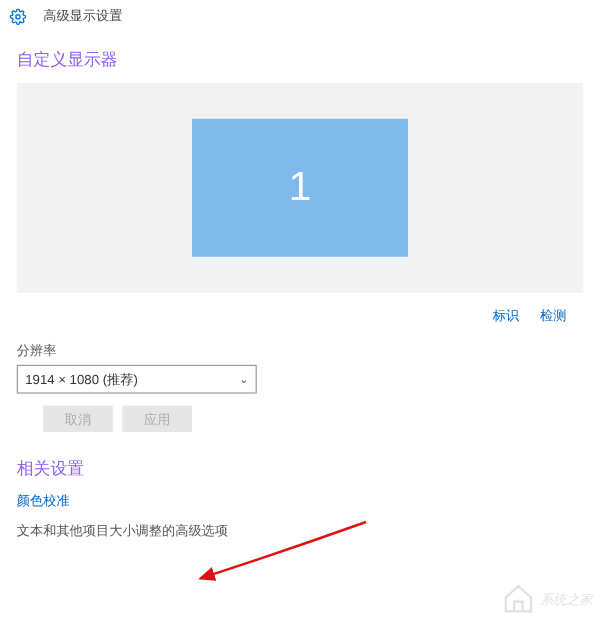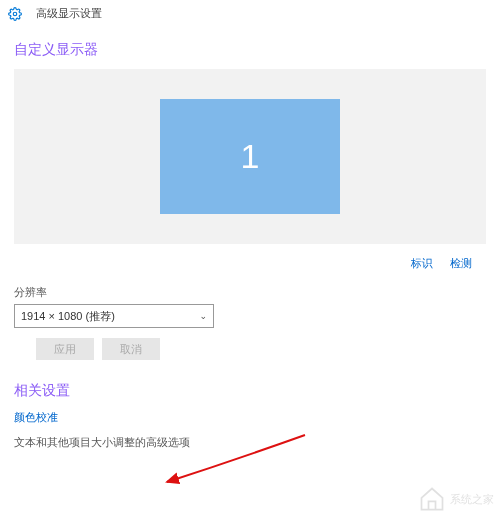--- a/index.html
+++ b/index.html
@@ -117,20 +117,21 @@
   .watermark {
     position: absolute;
     right: 6px;
     bottom: 4px;
     display: flex;
     align-items: center;
     gap: 4px;
     opacity: 0.25;
     color: #888;
     font-size: 11px;
+    font-style: italic;
   }
   .watermark svg { width: 28px; height: 28px; }
 </style>
 </head>
 <body>
 
 <div class="titlebar">
   <span class="gear">
     <svg viewBox="0 0 24 24" fill="none" stroke="currentColor" stroke-width="2">
       <circle cx="12" cy="12" r="3"></circle>
@@ -155,22 +156,22 @@
     <span class="link">检测</span>
   </div>
 
   <div class="field-label">分辨率</div>
   <div class="select">
     <span>1914 × 1080 (推荐)</span>
     <span class="chev">⌄</span>
   </div>
 
   <div class="button-row">
+    <div class="btn">取消</div>
     <div class="btn">应用</div>
-    <div class="btn">取消</div>
   </div>
 
   <h2 class="section-title" style="margin-top:22px">相关设置</h2>
 
   <span class="link-block">颜色校准</span>
   <div class="static-text">文本和其他项目大小调整的高级选项</div>
 
 </div>
 
 <svg class="arrow-annot" width="160" height="70">

